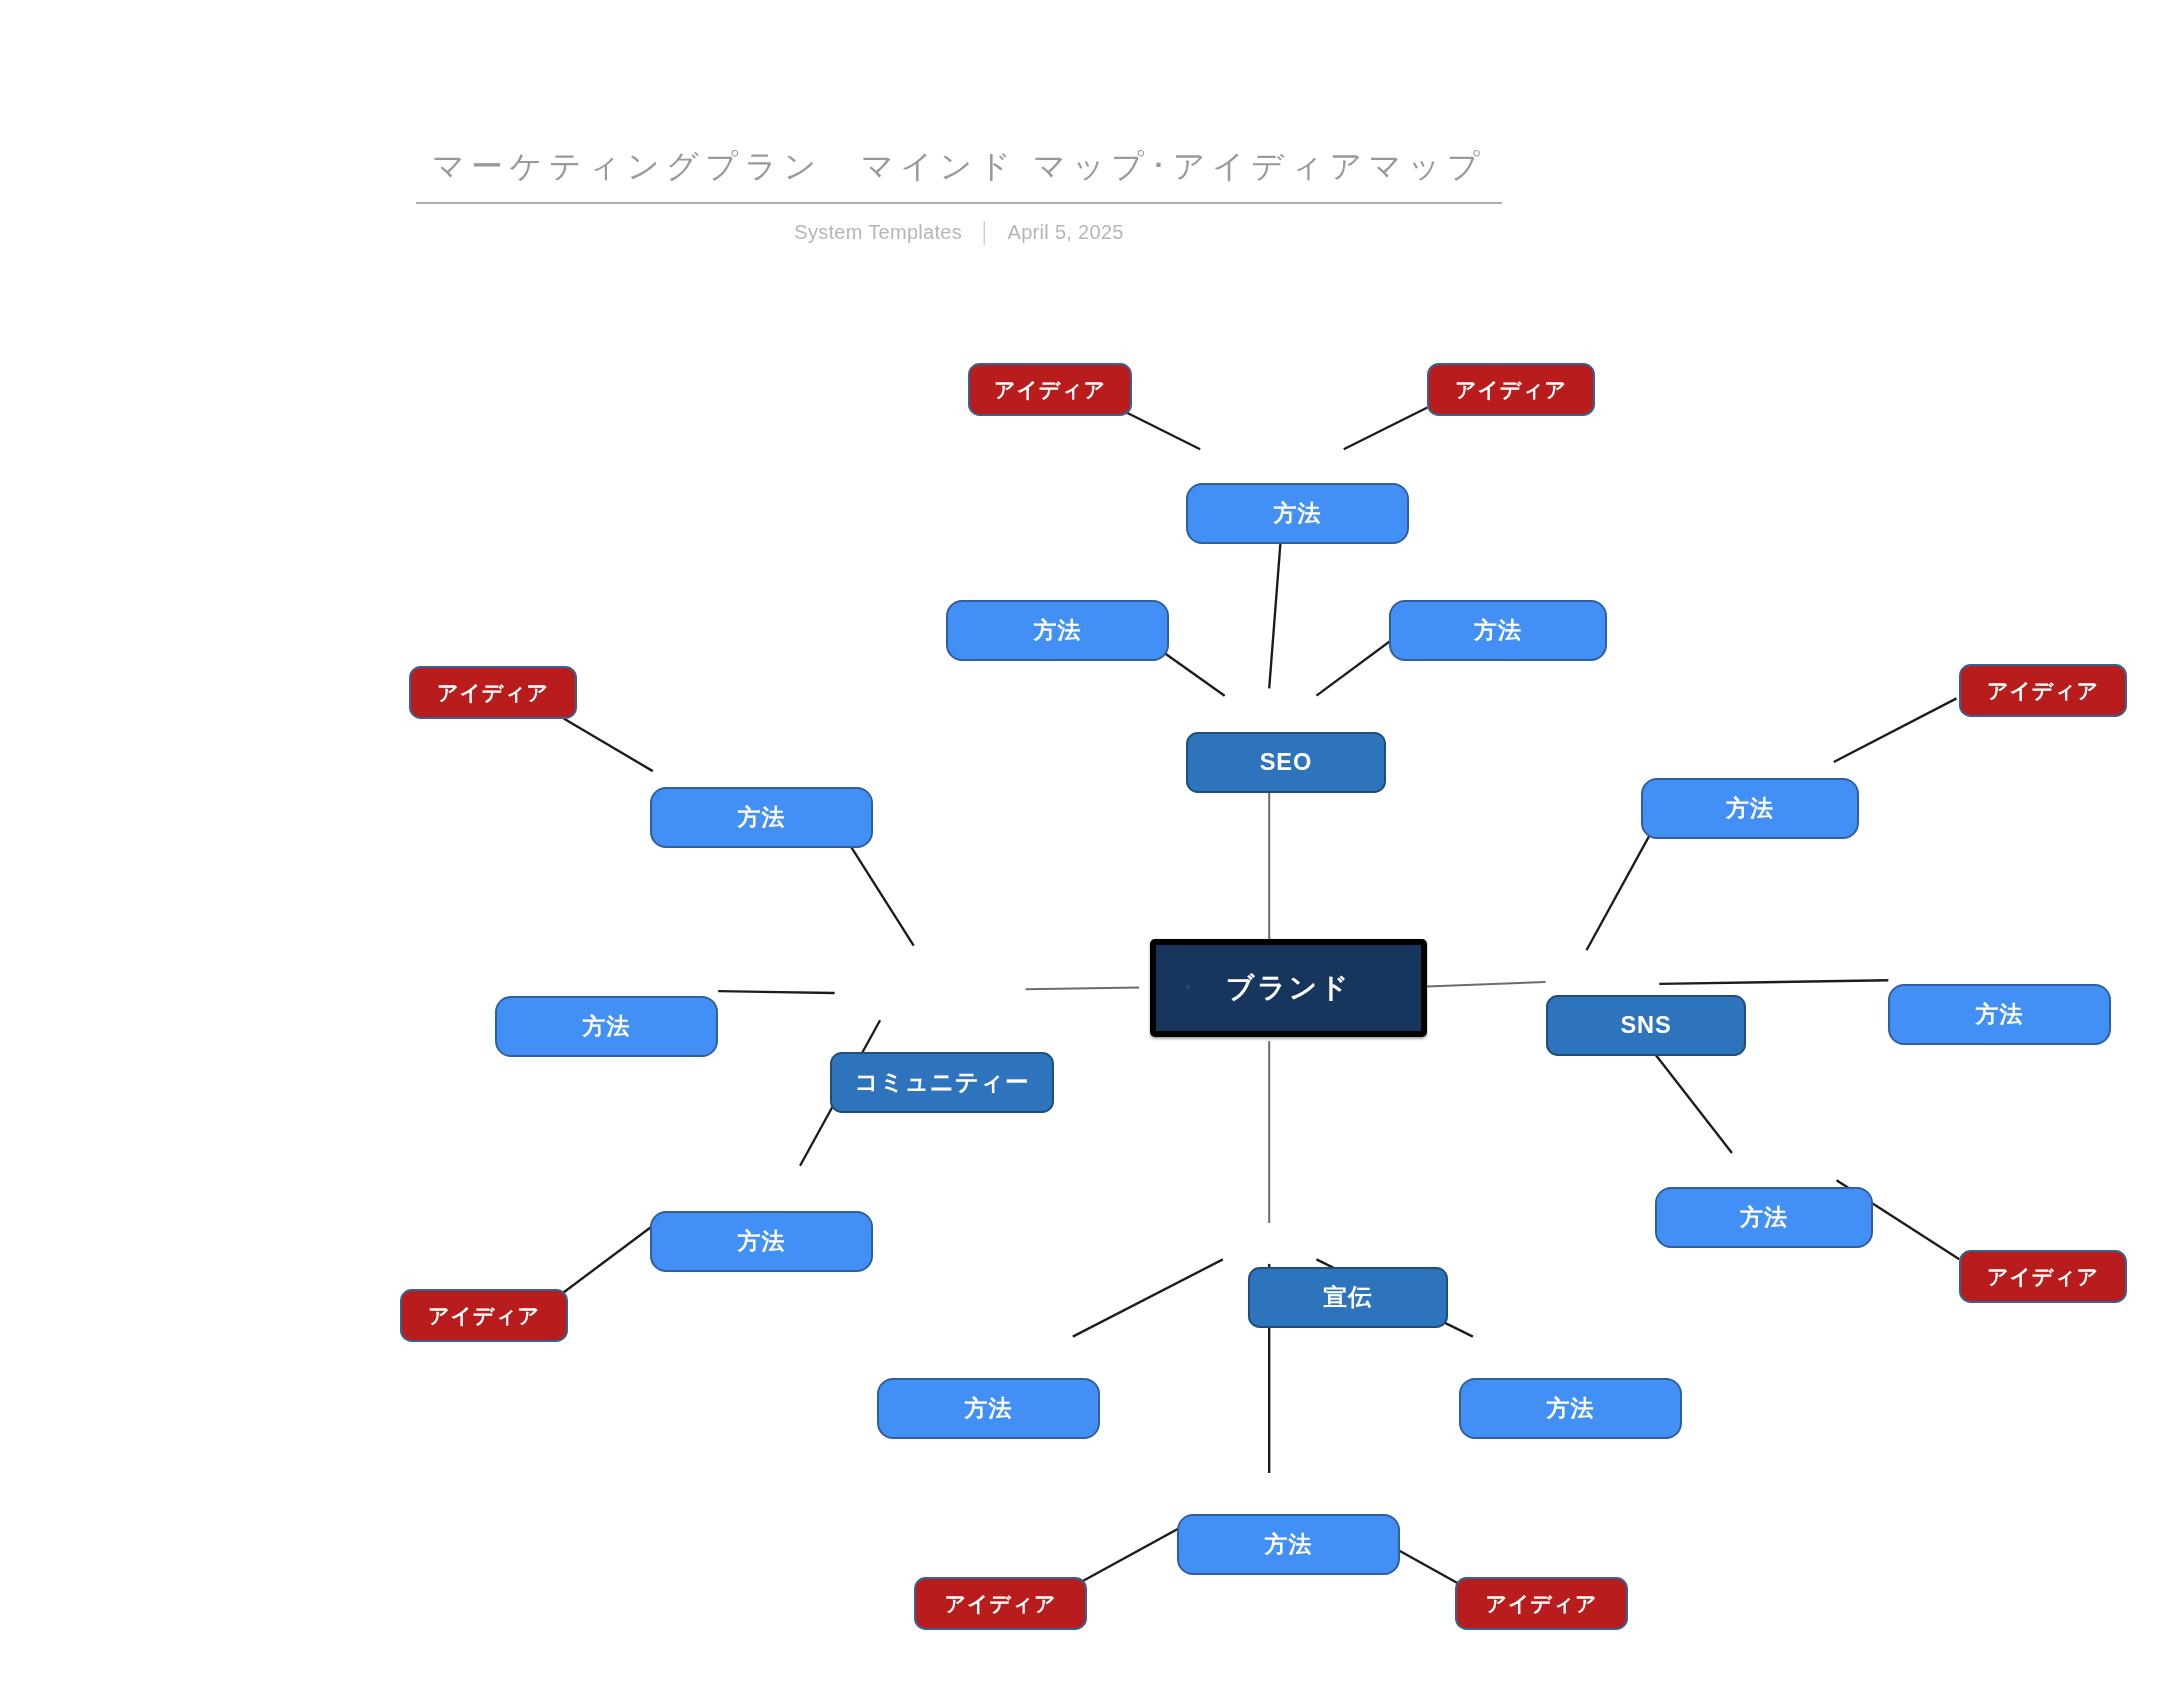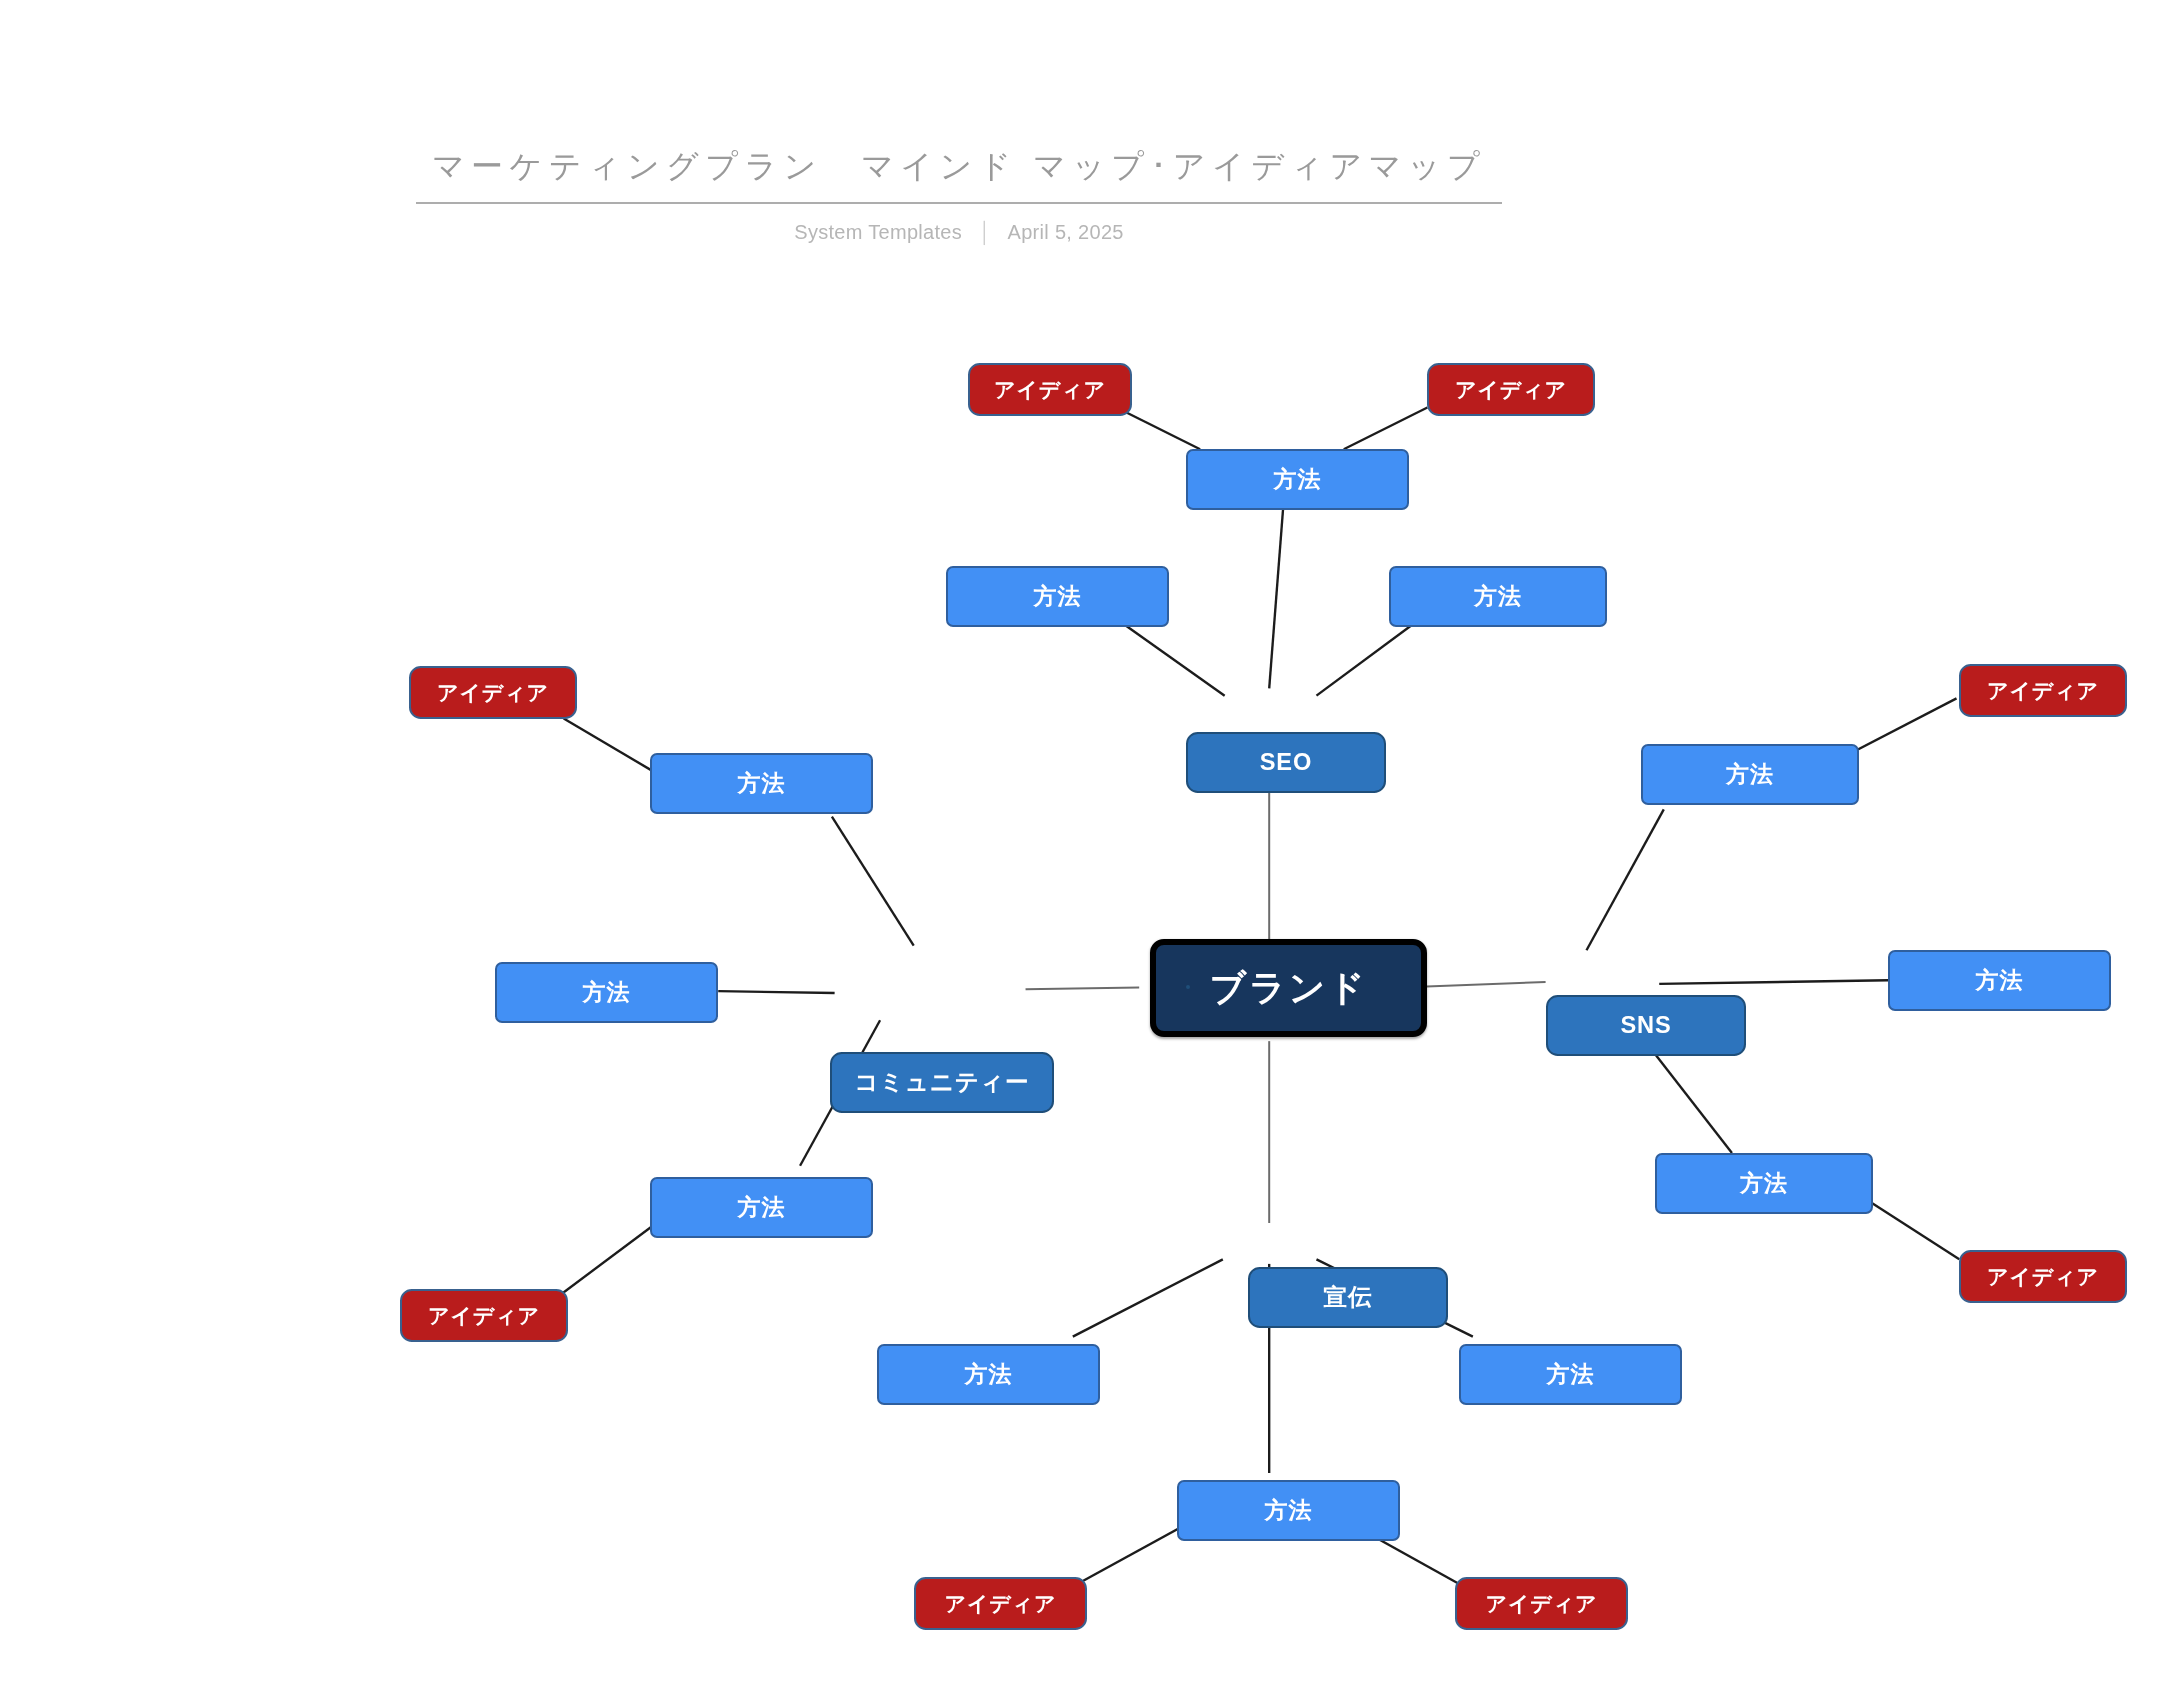--- a/index.html
+++ b/index.html
@@ -69,39 +69,40 @@
     justify-content: center;
     color: #ffffff;
     font-weight: bold;
     text-align: center;
     line-height: 1.1;
     white-space: nowrap;
   }
   .node-root {
     background: #17365d;
     border: 6.4px solid #000000;
-    border-radius: 14px;
-    font-size: 36px;
+    border-radius: 5px;
+    font-size: 28px;
     letter-spacing: 2.7px;
     box-shadow: 0 1.8px 2.7px rgba(0,0,0,0.35);
   }
   .node-branch {
     background: #2d74bd;
     border: 2.7px solid #1f4e79;
     border-radius: 11.8px;
     font-size: 23.6px;
     letter-spacing: 0.9px;
     margin-top: 44px;
   }
   .node-method {
     background: #4290f5;
     border: 2.7px solid #2f5f9e;
-    border-radius: 7px;
+    border-radius: 16px;
     font-size: 23px;
     letter-spacing: 0.9px;
+    margin-top: 34px;
   }
   .node-idea {
     background: #b91c1c;
     border: 2.7px solid #39618f;
     border-radius: 11.8px;
     font-size: 21px;
     letter-spacing: 0.9px;
   }
 </style>
 </head>

